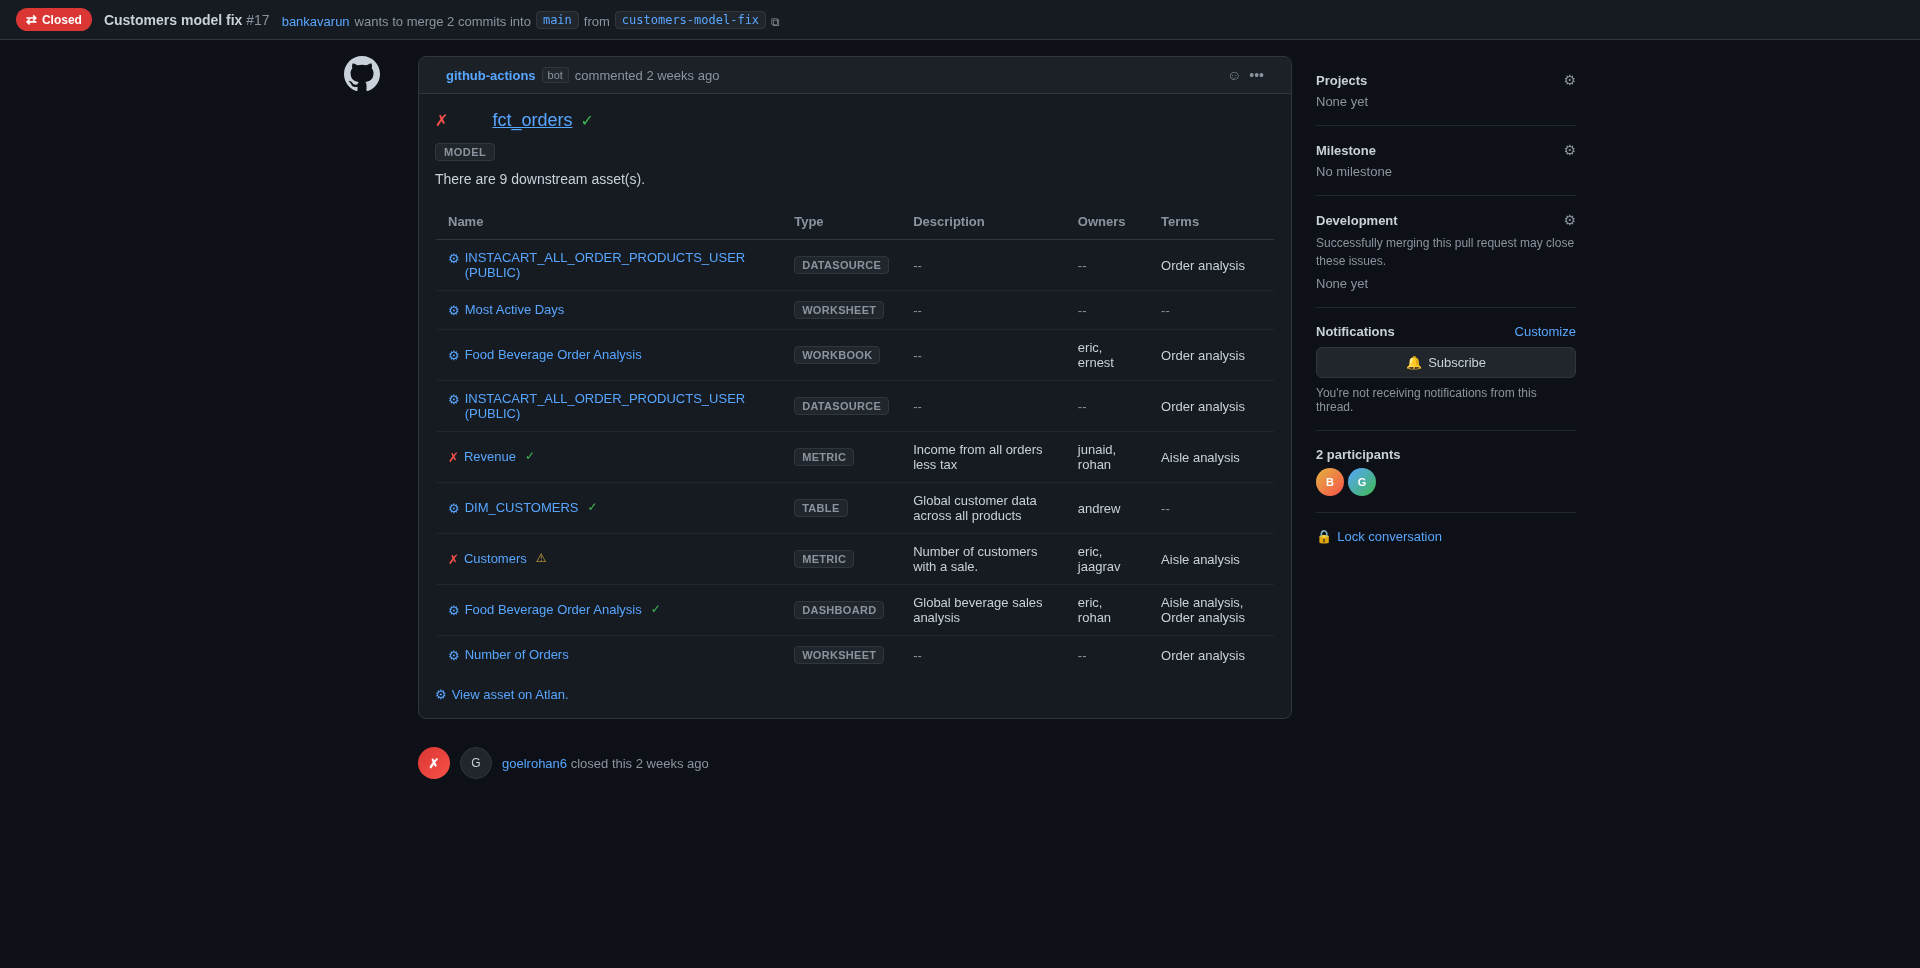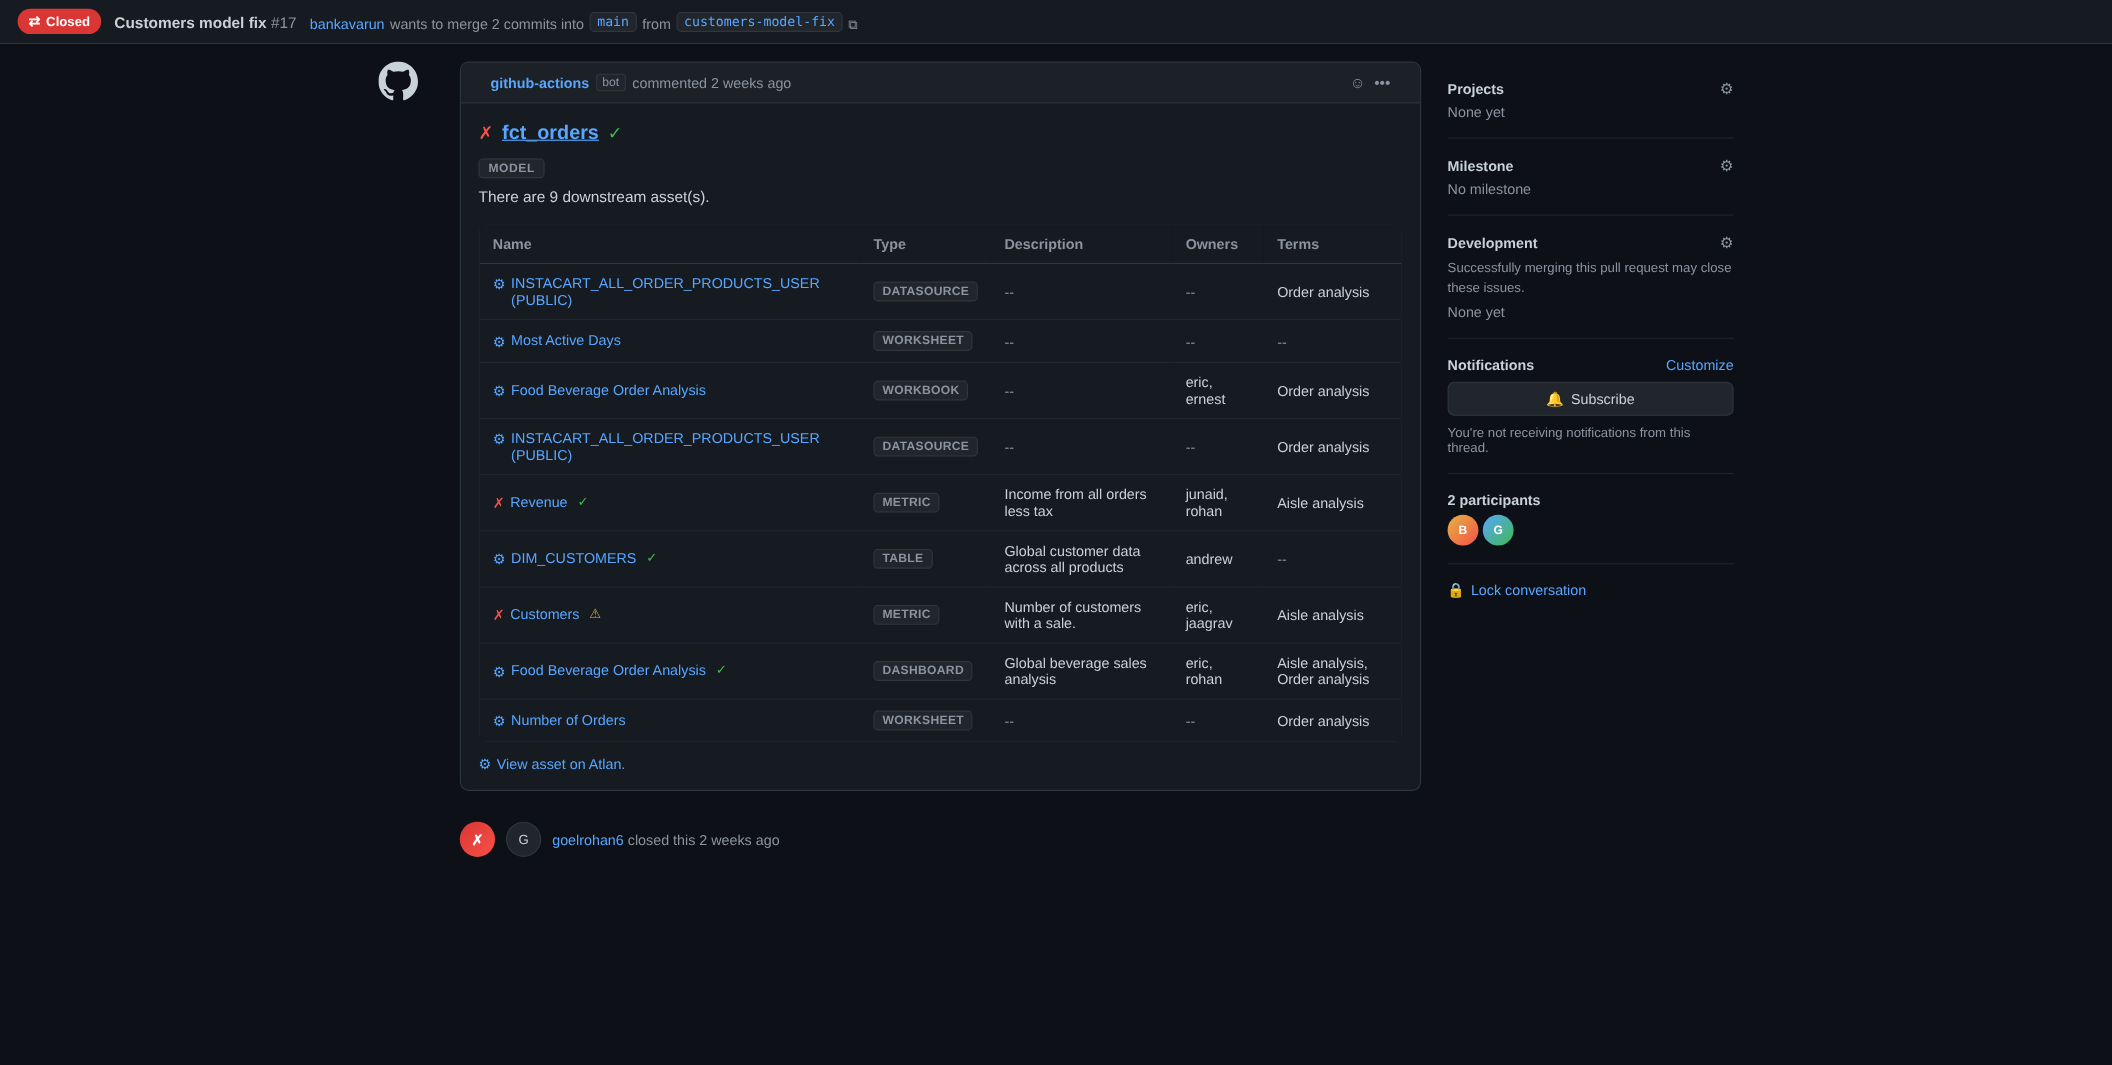--- a/index.html
+++ b/index.html
@@ -127,21 +127,22 @@
     
     .model-heading {
       display: flex;
       align-items: center;
       gap: 8px;
       margin-bottom: 12px;
     }
     .model-name {
       color: #58a6ff;
       font-size: 18px;
-      font-weight: 700;
+      font-weight: 400;
+      margin-left: 36px;
     }
     .x-icon-red { color: #f85149; font-size: 16px; }
     .check-green { color: #3fb950; font-size: 16px; }
 
     .model-badge {
       background: #21262d;
       border: 1px solid #30363d;
       border-radius: 4px;
       padding: 2px 8px;
       font-size: 11px;

